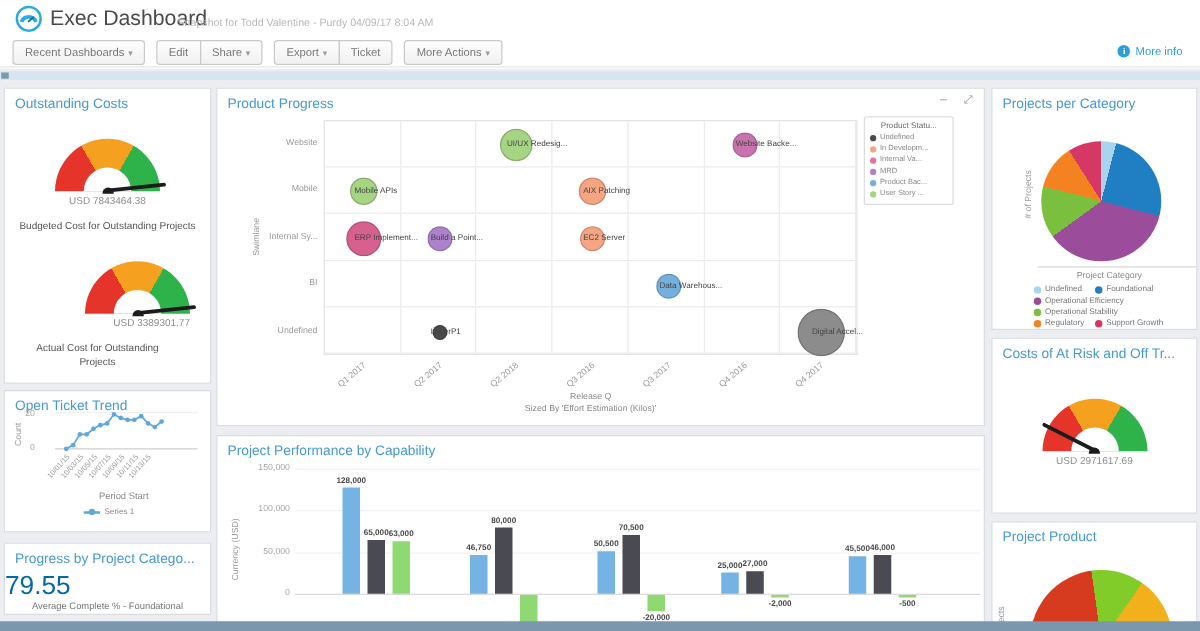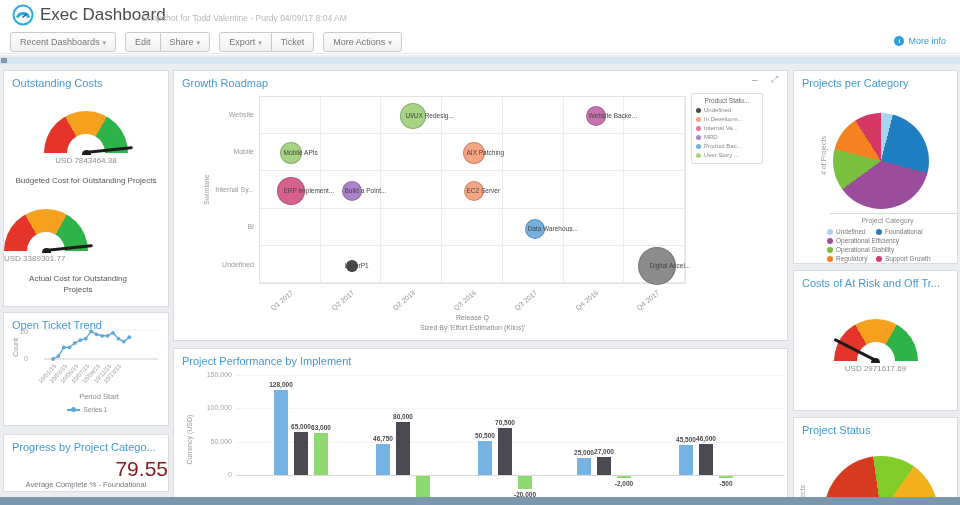--- a/index.html
+++ b/index.html
@@ -45,21 +45,21 @@
   .glabel { font-size:8px; color:#555; text-align:center; margin-top:11px; line-height:1.35; padding:0 10px; }
   .rot { transform:rotate(-90deg); }
   .axis-label { position:absolute; font-size:7px; color:#999; }
   .tick { position:absolute; font-size:7px; color:#a5a5a5; }
   .grid-cell { border-right:1px solid #ececec; border-bottom:1px solid #ececec; }
   .bubble { position:absolute; border-radius:50%; border:1px solid rgba(0,0,0,.18); }
   .bubble-label { position:absolute; font-size:6.5px; color:#444; white-space:nowrap; z-index:2; }
   .legend-dot { display:inline-block; width:6px; height:6px; border-radius:50%; margin-right:3px; flex:none; }
   .bar { position:absolute; }
   .bar-label { position:absolute; font-size:6.5px; font-weight:bold; color:#4a4a4a; width:44px; text-align:center; }
-  .bignum { font-size:21px; color:#7f1d1d; text-align:right; }
+  .bignum { font-size:21px; color:#0369a1; text-align:left; }
 </style>
 </head>
 <body>
 
 <div id="header">
   <svg id="logo" viewBox="0 0 22 22">
     <circle cx="11" cy="11" r="9.5" fill="#fff" stroke="#29abe2" stroke-width="2"></circle>
     <path d="M5.2 13.5 A6.2 6.2 0 0 1 16.8 13.5" stroke="#29abe2" stroke-width="3" fill="none"></path>
     <line x1="10.5" y1="13.5" x2="15" y2="9.5" stroke="#1b6fa0" stroke-width="1.6"></line>
   </svg>
@@ -98,21 +98,21 @@
   <div class="ptitle">Outstanding Costs</div>
   <div id="gauge-0" style="position:absolute; left:0; top:40px; width:164px; display:flex; flex-direction:column; align-items:center;">
       <div class="gauge-arc">
         <div class="gauge-hole"></div>
         <div class="gauge-needle" style="transform: rotate(-6deg);"></div>
         <div class="gauge-hub"></div>
       </div>
       <div class="gval">USD 7843464.38</div>
       <div class="glabel">Budgeted Cost for Outstanding Projects</div>
     </div>
-  <div id="gauge-1" style="position:absolute; left:0; top:138px; width:148px; display:flex; flex-direction:column; align-items:flex-start;">
+  <div id="gauge-1" style="position:absolute; left:0; top:138px; width:148px; display:flex; flex-direction:column; align-items:flex-end;">
       <div class="gauge-arc">
         <div class="gauge-hole"></div>
         <div class="gauge-needle" style="transform: rotate(-6deg);"></div>
         <div class="gauge-hub"></div>
       </div>
       <div class="gval">USD 3389301.77</div>
       <div class="glabel">Actual Cost for Outstanding Projects</div>
     </div>
 </div>
 
@@ -159,21 +159,21 @@
   </div>
 </div>
 
 <div class="panel" style="left:3px; top:434px; width:166px; height:58px;">
   <div class="ptitle">Progress by Project Catego...</div>
   <div class="bignum" style="position:absolute; left:0; top:22px; width:164px;">79.55</div>
   <div style="position:absolute; left:0; top:45px; width:164px; text-align:center; font-size:7.5px; color:#777;">Average Complete % - Foundational</div>
 </div>
 
 <div class="panel" style="left:173px; top:70px; width:615px; height:271px;">
-  <div class="ptitle">Growth Roadmap</div>
+  <div class="ptitle">Product Progress</div>
   <div style="position:absolute; left:578px; top:3px; font-size:10px; color:#999; cursor:pointer;">–</div>
   <div style="position:absolute; left:597px; top:3px; font-size:9px; color:#999; cursor:pointer;">⤢</div>
   <div class="axis-label rot" style="left:2px; top:115px; width:60px; text-align:center;">Swimlane</div>
   <div id="rm-rowlabels">
       <div style="position: absolute; left: 2px; width: 78px; top: 39.5px; text-align: right; font-size: 7px; color: rgb(153, 153, 153);">Website</div>
       <div style="position: absolute; left: 2px; width: 78px; top: 77.1px; text-align: right; font-size: 7px; color: rgb(153, 153, 153);">Mobile</div>
       <div style="position: absolute; left: 2px; width: 78px; top: 114.7px; text-align: right; font-size: 7px; color: rgb(153, 153, 153);">Internal Sy...</div>
       <div style="position: absolute; left: 2px; width: 78px; top: 152.3px; text-align: right; font-size: 7px; color: rgb(153, 153, 153);">BI</div>
       <div style="position: absolute; left: 2px; width: 78px; top: 189.9px; text-align: right; font-size: 7px; color: rgb(153, 153, 153);">Undefined</div>
     </div>
@@ -252,21 +252,21 @@
         <div style="display: flex; align-items: center; font-size: 6px; color: rgb(136, 136, 136); line-height: 9px;"><span class="legend-dot" style="background: rgb(245, 165, 131); width: 5px; height: 5px;"></span>In Developm...</div>
         <div style="display: flex; align-items: center; font-size: 6px; color: rgb(136, 136, 136); line-height: 9px;"><span class="legend-dot" style="background: rgb(232, 114, 158); width: 5px; height: 5px;"></span>Internal Va...</div>
         <div style="display: flex; align-items: center; font-size: 6px; color: rgb(136, 136, 136); line-height: 9px;"><span class="legend-dot" style="background: rgb(172, 130, 203); width: 5px; height: 5px;"></span>MRD</div>
         <div style="display: flex; align-items: center; font-size: 6px; color: rgb(136, 136, 136); line-height: 9px;"><span class="legend-dot" style="background: rgb(116, 175, 224); width: 5px; height: 5px;"></span>Product Bac...</div>
         <div style="display: flex; align-items: center; font-size: 6px; color: rgb(136, 136, 136); line-height: 9px;"><span class="legend-dot" style="background: rgb(165, 212, 131); width: 5px; height: 5px;"></span>User Story ...</div>
       </div>
   </div>
 </div>
 
 <div class="panel" style="left:173px; top:348px; width:615px; height:156px;">
-  <div class="ptitle">Project Performance by Implement</div>
+  <div class="ptitle">Project Performance by Capability</div>
   <div class="axis-label rot" style="left:-30px; top:87px; width:90px; text-align:center;">Currency (USD)</div>
   <div class="tick" style="left:14px; top:22px; width:44px; text-align:right;">150,000</div>
   <div class="tick" style="left:14px; top:55px; width:44px; text-align:right;">100,000</div>
   <div class="tick" style="left:14px; top:89px; width:44px; text-align:right;">50,000</div>
   <div class="tick" style="left:14px; top:122px; width:44px; text-align:right;">0</div>
   <div id="pp-plot">
       <div style="position: absolute; left: 62px; top: 26px; width: 548px; border-top: 1px solid rgb(243, 243, 243);"></div>
       <div style="position: absolute; left: 62px; top: 59px; width: 548px; border-top: 1px solid rgb(243, 243, 243);"></div>
       <div style="position: absolute; left: 62px; top: 93px; width: 548px; border-top: 1px solid rgb(243, 243, 243);"></div>
       <div style="position: absolute; left: 62px; top: 126px; width: 548px; border-top: 1px solid rgb(217, 217, 217);"></div>
@@ -324,18 +324,18 @@
       <div class="gauge-arc">
         <div class="gauge-hole"></div>
         <div class="gauge-needle" style="transform: rotate(-153deg);"></div>
         <div class="gauge-hub"></div>
       </div>
       <div class="gval">USD 2971617.69</div>
     </div>
 </div>
 
 <div class="panel" style="left:793px; top:417px; width:165px; height:87px;">
-  <div class="ptitle">Project Status</div>
+  <div class="ptitle">Project Product</div>
   <div class="axis-label rot" style="left:-22px; top:83px; width:60px; text-align:center;"># of Projects</div>
   <div id="pie2" style="position: absolute; left: 30px; top: 38px; width: 114px; height: 114px; border-radius: 50%; background: conic-gradient(from -8deg, rgb(130, 204, 41) 0deg, rgb(130, 204, 41) 43.2deg, rgb(242, 176, 28) 43.2deg, rgb(242, 176, 28) 223.2deg, rgb(214, 59, 31) 223.2deg, rgb(214, 59, 31) 360deg);"></div>
 </div>
 
 <div id="bottom-strip"></div>
 
 </body></html>

